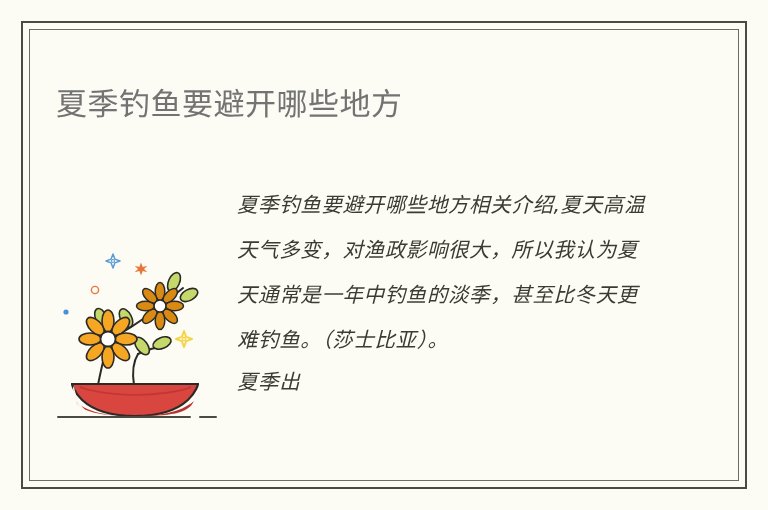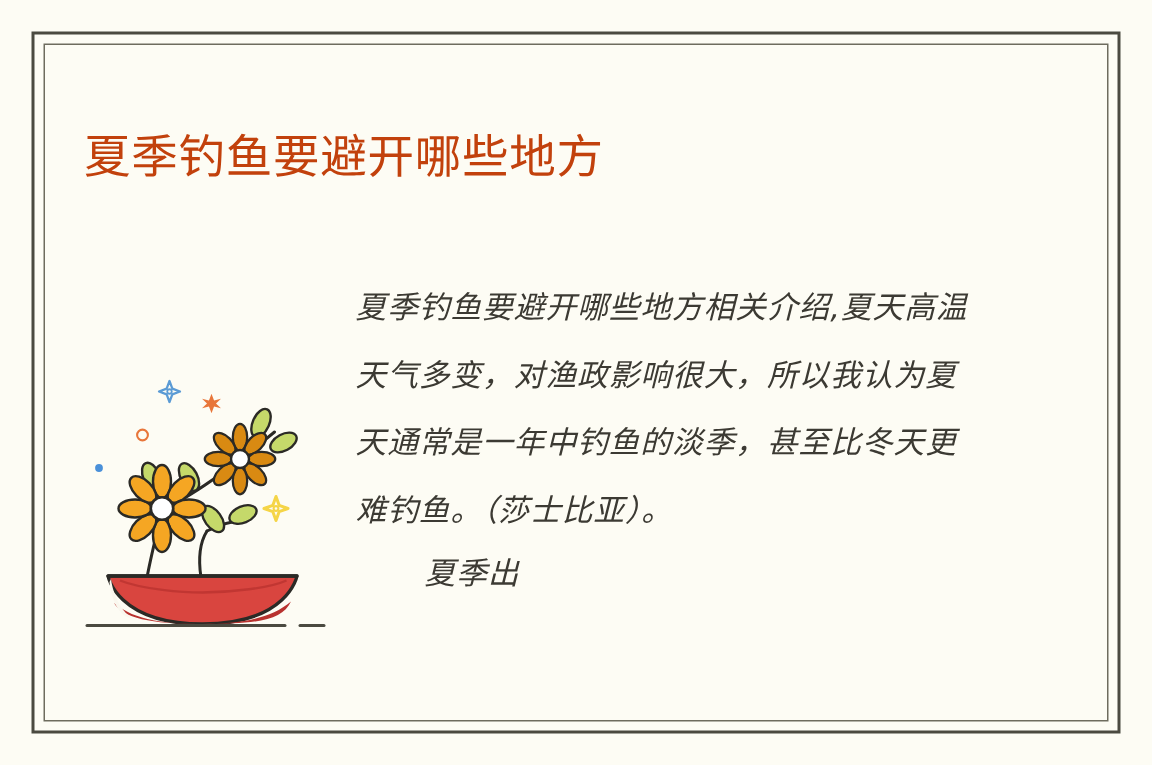--- a/index.html
+++ b/index.html
@@ -47,21 +47,21 @@
   }
 
   
   #article-title {
     position: absolute;
     left: 56px;
     top: 62px;
     font-size: 31px;
     line-height: 44px;
     letter-spacing: 0.5px;
-    color: #c2410c;
+    color: #737373;
     font-weight: 400;
     white-space: nowrap;
     font-family: "Liberation Sans", "DejaVu Sans", sans-serif;
   }
 
   
   #content {
     position: absolute;
     left: 50px;
     top: 138px;
@@ -89,21 +89,20 @@
     letter-spacing: 0.6px;
     font-family: "DejaVu Sans", "Liberation Sans", sans-serif;
     font-style: italic;
     font-weight: 400;
     padding-top: 24px;
     word-break: break-all;
   }
   #article-body .tail {
     display: block;
     line-height: 38px;
-    margin-left: 46px;
   }
 </style>
 </head>
 <body>
 
 <div id="page">
 
   <div class="frame-outer"></div>
   <div class="frame-inner"></div>
 

